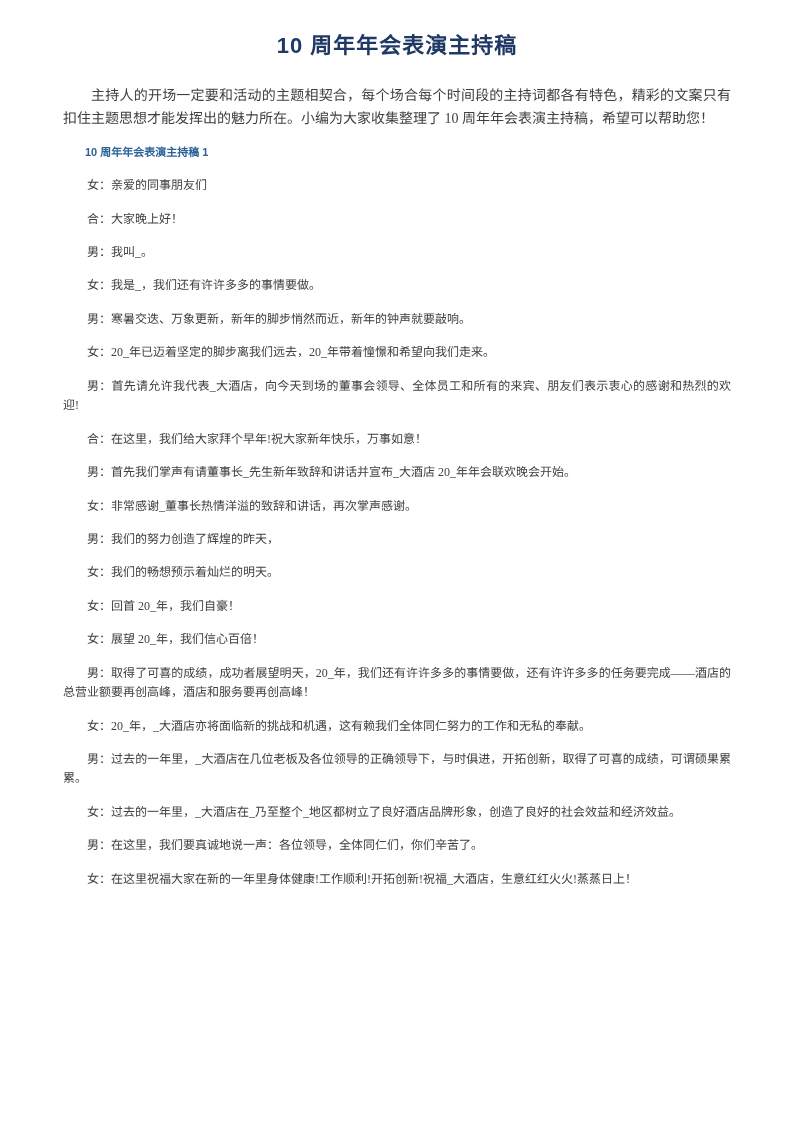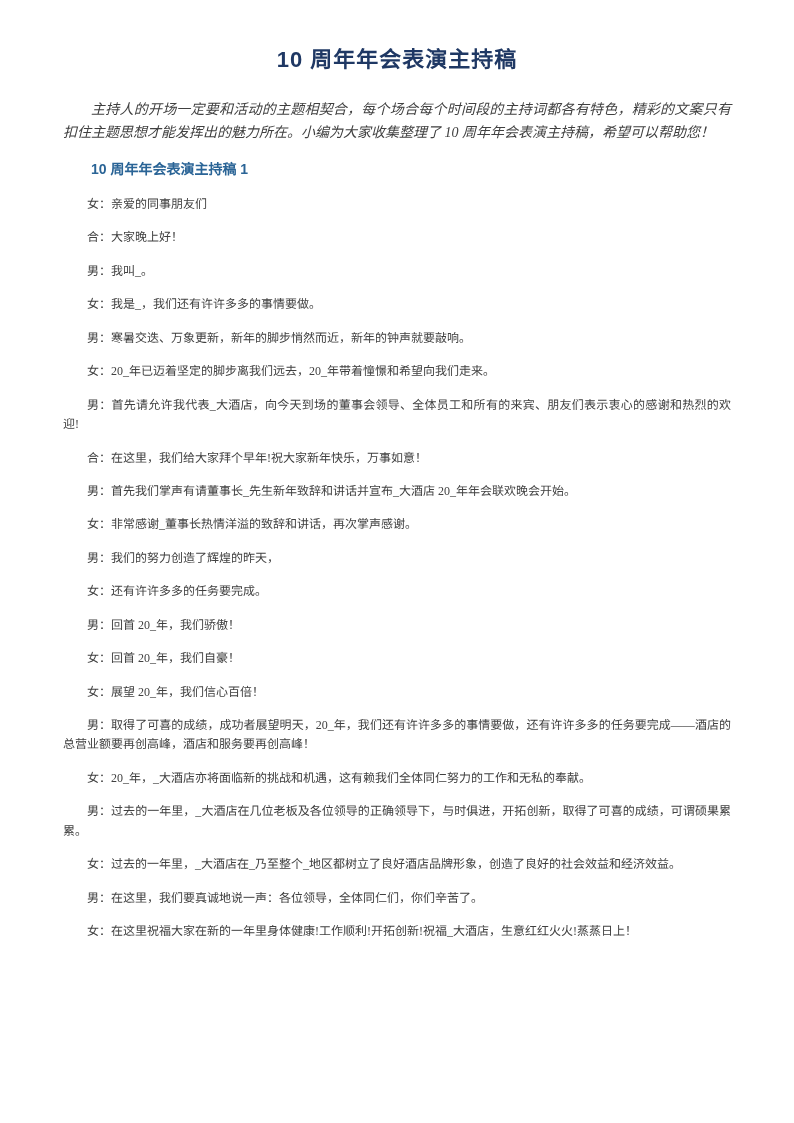--- a/index.html
+++ b/index.html
@@ -4,21 +4,21 @@
 <style>
   html, body {
     margin: 0;
     padding: 0;
     background: #ffffff;
   }
   .page {
     position: relative;
     width: 794px;
     height: 964px;
-    margin: 15px auto;
+    margin: 1px auto;
     background: #ffffff;
     box-sizing: border-box;
     padding: 26px 63px 40px 63px;
     overflow: hidden;
     font-family: "Liberation Serif", "DejaVu Serif", serif;
     color: #3f3f3f;
   }
   .doc-title {
     margin: 0 0 26px 0;
     text-align: center;
@@ -28,25 +28,24 @@
     letter-spacing: 1px;
     font-family: "Liberation Sans", "DejaVu Sans", sans-serif;
   }
   .intro {
     margin: 0 0 14px 0;
     font-size: 14px;
     line-height: 1.62;
     text-indent: 2em;
     color: #404040;
     text-align: justify;
-    font-style: italic;
   }
   .section-heading {
     margin: 0 0 14px 0;
-    font-size: 14px;
+    font-size: 11px;
     line-height: 1.62;
     font-weight: bold;
     color: #2a6496;
     text-indent: 2em;
     font-family: "Liberation Sans", "DejaVu Sans", sans-serif;
   }
   .script-body p {
     margin: 0 0 14px 0;
     font-size: 12px;
     line-height: 1.62;
@@ -70,22 +69,21 @@
       <p>合：大家晚上好！</p>
       <p>男：我叫_。</p>
       <p>女：我是_，我们还有许许多多的事情要做。</p>
       <p>男：寒暑交迭、万象更新，新年的脚步悄然而近，新年的钟声就要敲响。</p>
       <p>女：20_年已迈着坚定的脚步离我们远去，20_年带着憧憬和希望向我们走来。</p>
       <p>男：首先请允许我代表_大酒店，向今天到场的董事会领导、全体员工和所有的来宾、朋友们表示衷心的感谢和热烈的欢迎!</p>
       <p>合：在这里，我们给大家拜个早年!祝大家新年快乐，万事如意！</p>
       <p>男：首先我们掌声有请董事长_先生新年致辞和讲话并宣布_大酒店 20_年年会联欢晚会开始。</p>
       <p>女：非常感谢_董事长热情洋溢的致辞和讲话，再次掌声感谢。</p>
       <p>男：我们的努力创造了辉煌的昨天，</p>
-      <p>女：还有许许多多的任务要完成。</p>
-      <p>男：回首 20_年，我们骄傲！</p>
+      <p>女：我们的畅想预示着灿烂的明天。</p>
       <p>女：回首 20_年，我们自豪！</p>
       <p>女：展望 20_年，我们信心百倍！</p>
       <p>男：取得了可喜的成绩，成功者展望明天，20_年，我们还有许许多多的事情要做，还有许许多多的任务要完成——酒店的总营业额要再创高峰，酒店和服务要再创高峰！</p>
       <p>女：20_年，_大酒店亦将面临新的挑战和机遇，这有赖我们全体同仁努力的工作和无私的奉献。</p>
       <p>男：过去的一年里，_大酒店在几位老板及各位领导的正确领导下，与时俱进，开拓创新，取得了可喜的成绩，可谓硕果累累。</p>
       <p>女：过去的一年里，_大酒店在_乃至整个_地区都树立了良好酒店品牌形象，创造了良好的社会效益和经济效益。</p>
       <p>男：在这里，我们要真诚地说一声：各位领导，全体同仁们，你们辛苦了。</p>
       <p>女：在这里祝福大家在新的一年里身体健康!工作顺利!开拓创新!祝福_大酒店，生意红红火火!蒸蒸日上！</p>
     </div>
 </div>

